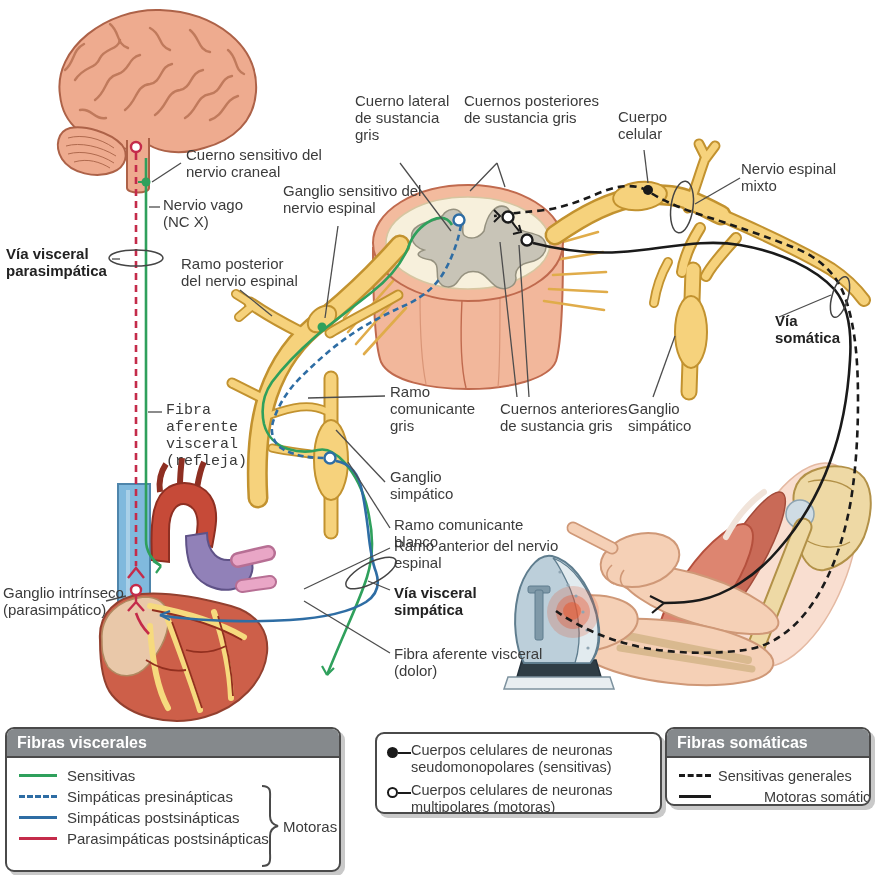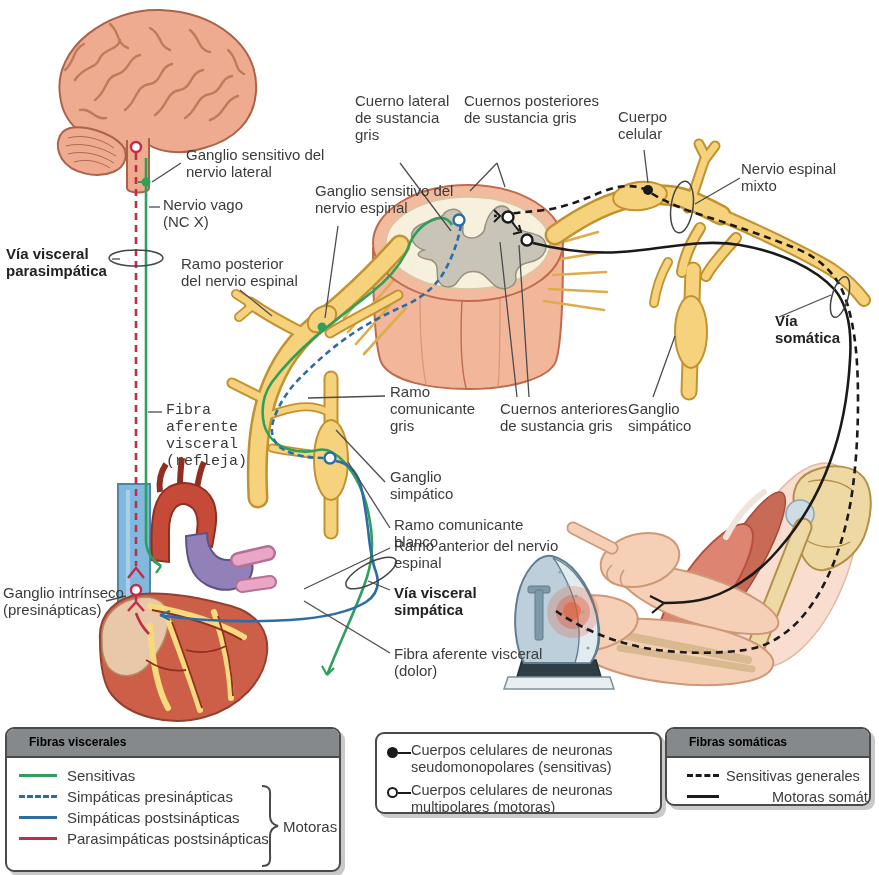--- a/index.html
+++ b/index.html
@@ -3,22 +3,22 @@
 <meta charset="utf-8">
 <style>
   html,body{margin:0;padding:0;background:#ffffff;}
   #stage{position:relative;width:879px;height:875px;background:#ffffff;overflow:hidden;
          font-family:"Liberation Sans",sans-serif;}
   svg{position:absolute;left:0;top:0;}
   .lbl{position:absolute;font-size:15px;line-height:1.14;color:#3b3b3b;}
   .lbl.bold{font-weight:700;color:#222;}
   .legend-box{position:absolute;background:#fff;border:2px solid #4a4a4a;border-radius:9px;
               box-shadow:4px 4px 0 #c9c9c9;overflow:hidden;}
-  .legend-header{height:27px;line-height:27px;padding-left:22px;color:#000000;font-weight:700;
-                 font-size:12px;border-bottom:2px solid #4a4a4a;}
+  .legend-header{height:27px;line-height:27px;padding-left:10px;color:#ffffff;font-weight:700;
+                 font-size:16px;border-bottom:2px solid #4a4a4a;}
   .legend-items{padding:7px 0 4px 12px;}
   .legend-row{height:21px;display:flex;align-items:center;font-size:15px;color:#3b3b3b;white-space:nowrap;}
   .swatch{display:inline-block;width:38px;height:0;border-top-width:3px;margin-right:10px;flex:0 0 38px;}
   .dotrow{display:flex;align-items:flex-start;font-size:14.5px;color:#3b3b3b;line-height:1.18;margin-bottom:6px;}
   .marker{display:flex;align-items:center;margin-top:5px;flex:0 0 24px;}
   .dot{width:7px;height:7px;border-radius:50%;border:2px solid #1a1a1a;}
   .dot.filled{background:#1a1a1a;}
   .dot.open{background:#fff;}
   .dashline{width:13px;height:0;border-top:2.5px solid #1a1a1a;}
   .brace-wrap{position:absolute;}
@@ -291,29 +291,29 @@
     <path d="M390,528 L348,462"></path>
     <path d="M390,548 L304,589"></path>
     <path d="M368,581 L390,590"></path>
     <path d="M390,653 L304,601"></path>
     <path d="M517,397 L500,242 M529,397 L519,245"></path>
     <path d="M653,397 L675,336"></path>
     <path d="M779,317 L831,295"></path>
   </g>
 </svg>
 
-  <div class="lbl" style="left:186px;top:146px;width:140px;">Ganglio sensitivo del nervio lateral</div>
+  <div class="lbl" style="left:186px;top:146px;width:140px;">Cuerno sensitivo del nervio craneal</div>
   <div class="lbl" style="left:163px;top:196px;width:100px;">Nervio vago (NC X)</div>
   <div class="lbl bold" style="left:6px;top:245px;width:106px;">Vía visceral parasimpática</div>
   <div class="lbl" style="left:181px;top:255px;width:118px;">Ramo posterior del nervio espinal</div>
   <div class="lbl" style="left:166px;top:402px;width:78px;font-family:Liberation Mono, monospace;">Fibra aferente visceral (refleja)</div>
-  <div class="lbl" style="left:3px;top:584px;width:128px;">Ganglio intrínseco (presinápticas)</div>
+  <div class="lbl" style="left:3px;top:584px;width:128px;">Ganglio intrínseco (parasimpático)</div>
   <div class="lbl" style="left:355px;top:92px;width:112px;">Cuerno lateral de sustancia gris</div>
   <div class="lbl" style="left:464px;top:92px;width:148px;">Cuernos posteriores de sustancia gris</div>
-  <div class="lbl" style="left:283px;top:182px;width:175px;margin-left:32px;">Ganglio sensitivo del nervio espinal</div>
+  <div class="lbl" style="left:283px;top:182px;width:175px;">Ganglio sensitivo del nervio espinal</div>
   <div class="lbl" style="left:618px;top:108px;width:70px;">Cuerpo celular</div>
   <div class="lbl" style="left:741px;top:160px;width:110px;">Nervio espinal mixto</div>
   <div class="lbl" style="left:390px;top:383px;width:112px;">Ramo comunicante gris</div>
   <div class="lbl" style="left:390px;top:468px;width:100px;">Ganglio simpático</div>
   <div class="lbl" style="left:394px;top:516px;width:160px;">Ramo comunicante blanco</div>
   <div class="lbl" style="left:394px;top:537px;width:170px;">Ramo anterior del nervio espinal</div>
   <div class="lbl bold" style="left:394px;top:584px;width:120px;">Vía visceral simpática</div>
   <div class="lbl" style="left:394px;top:645px;width:150px;">Fibra aferente visceral (dolor)</div>
   <div class="lbl" style="left:500px;top:400px;width:135px;">Cuernos anteriores de sustancia gris</div>
   <div class="lbl" style="left:628px;top:400px;width:100px;">Ganglio simpático</div>
@@ -359,21 +359,21 @@
       <span class="marker">
           <span class="dot open"></span>
           <span class="dashline"></span>
         </span>
       <span>Cuerpos celulares de neuronas multipolares (motoras)</span>
     </div>
   </div>
 
   <div class="legend-box" style="left:665px;top:727px;width:202px;height:75px;">
     <div class="legend-header" style="background-color: rgb(133, 137, 140);">Fibras somáticas</div>
-    <div class="legend-items" style="padding-left:20px;">
+    <div class="legend-items" style="padding-left:12px;">
       <div class="legend-row" style="font-size:14.5px;">
         <span class="swatch" style="width: 32px; flex-basis: 32px; margin-right: 7px; border-top-color: rgb(26, 26, 26); border-top-style: dashed;"></span>
         <span>Sensitivas generales</span>
       </div>
       <div class="legend-row" style="font-size:14.5px;gap:46px;">
         <span class="swatch" style="width: 32px; flex-basis: 32px; margin-right: 7px; border-top-color: rgb(26, 26, 26); border-top-style: solid;"></span>
         <span>Motoras somáticas</span>
       </div>
     </div>
   </div>

